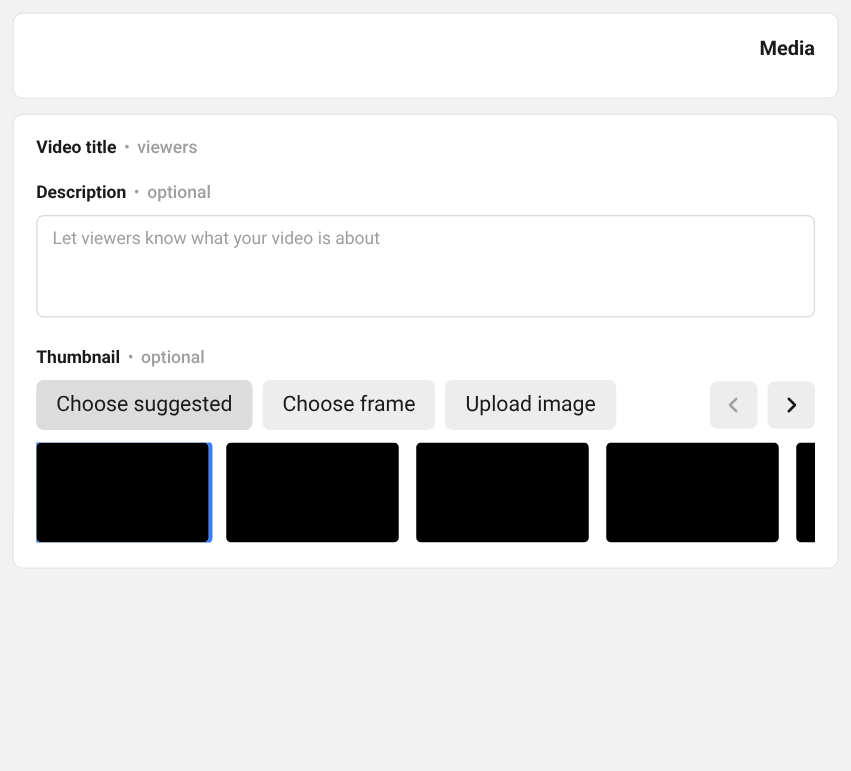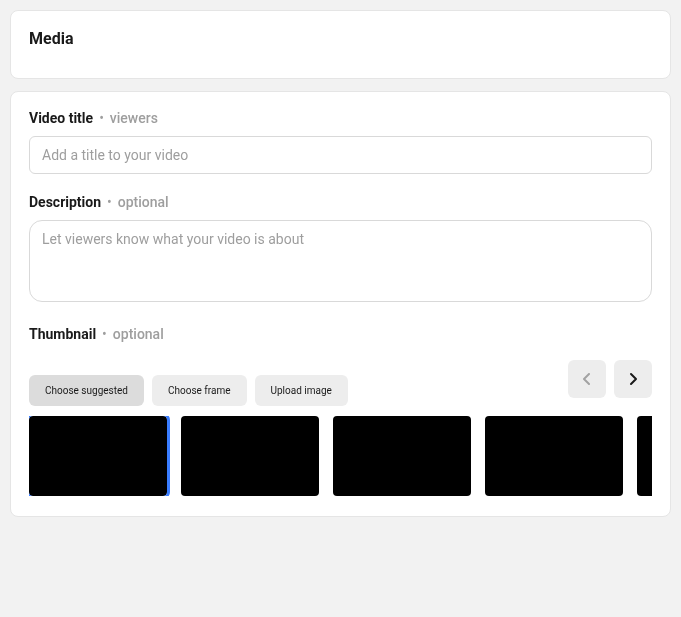--- a/index.html
+++ b/index.html
@@ -1,36 +1,36 @@
 <!DOCTYPE html>
 <html><head>
   <meta charset="utf-8">
   <style>
     * { margin: 0; padding: 0; box-sizing: border-box; }
     body { font-family: -apple-system, BlinkMacSystemFont, "Segoe UI", Roboto, sans-serif; background: #f2f2f2; padding: 10px; width: 681px; }
     .card { background: #fff; border: 1px solid #e5e5e5; border-radius: 8px; padding: 18px 18px; margin-bottom: 12px; }
-    .card-title { font-size: 16px; font-weight: 700; color: #1a1a1a; margin-bottom: 12px; }
+    .card-title { font-size: 16px; font-weight: 700; color: #1a1a1a; margin-bottom: 12px; text-align: right; }
     .media-row { display: flex; align-items: center; gap: 14px; }
     .media-thumb { width: 138px; height: 78px; background: #000; flex-shrink: 0; }
     .media-name { font-size: 13px; font-weight: 600; color: #1a1a1a; flex: 1; white-space: nowrap; overflow: hidden; text-overflow: ellipsis; max-width: 180px; }
     .progress-wrap { display: flex; align-items: center; gap: 8px; margin-left: auto; }
     .progress-bar { width: 140px; height: 8px; background: #6ecb1f; border-radius: 99px; }
     .check-icon { width: 14px; height: 14px; background: #6ecb1f; border-radius: 50%; display: flex; align-items: center; justify-content: center; flex-shrink: 0; }
     .check-icon svg { width: 8px; height: 8px; }
     .progress-pct { font-size: 13px; font-weight: 500; color: #1a1a1a; }
     .field-row { margin-bottom: 20px; }
     .field-label-row { display: flex; align-items: center; gap: 6px; font-size: 14px; margin-bottom: 10px; }
     .field-label { font-weight: 700; color: #1a1a1a; }
     .dot { color: #9e9e9e; }
     .field-req { color: #9e9e9e; font-weight: 500; }
     .text-input { width: 100%; border: 1px solid #d9d9d9; border-radius: 6px; padding: 10px 12px; font-size: 14px; font-family: inherit; color: #1a1a1a; }
     .text-input::placeholder { color: #9e9e9e; }
-    .textarea { resize: none; height: 82px; border-radius: 13px; }
+    .textarea { resize: none; height: 82px; }
     .thumb-actions-row { display: flex; align-items: center; gap: 8px; margin-bottom: 10px; }
-    .seg-btn { background: #ededed; border: none; border-radius: 6px; padding: 10px 16px; font-size: 10px; color: #1a1a1a; cursor: pointer; font-family: inherit; margin-top: 23px; }
+    .seg-btn { background: #ededed; border: none; border-radius: 6px; padding: 10px 16px; font-size: 17px; color: #1a1a1a; cursor: pointer; font-family: inherit; }
     .seg-btn.active { background: #dcdcdc; }
     .nav-btns { margin-left: auto; display: flex; gap: 8px; }
     .nav-btn { width: 38px; height: 38px; background: #ededed; border: none; border-radius: 6px; display: flex; align-items: center; justify-content: center; cursor: pointer; }
     .nav-btn svg { width: 16px; height: 16px; }
     .nav-btn.disabled svg { opacity: 0.35; }
     .thumbs-row { display: flex; gap: 14px; overflow: hidden; }
     .thumb-item { width: 138px; height: 80px; background: #000; border-radius: 4px; flex-shrink: 0; cursor: pointer; }
     .thumb-item.selected { outline: 3px solid #3a7dff; outline-offset: 0; }
   </style>
 </head>
@@ -41,21 +41,20 @@
 </div>
 
 <div class="card" style="padding-bottom: 20px;">
 
   <div class="field-row">
     <div class="field-label-row">
       <span class="field-label">Video title</span>
       <span class="dot">•</span>
       <span class="field-req">viewers</span>
     </div>
-    <input class="text-input" type="text" placeholder="Add a title to your video" style="">
   </div>
 
   <div class="field-row">
     <div class="field-label-row">
       <span class="field-label">Description</span>
       <span class="dot">•</span>
       <span class="field-req">optional</span>
     </div>
     <textarea class="text-input textarea" placeholder="Let viewers know what your video is about" style=""></textarea>
   </div>

